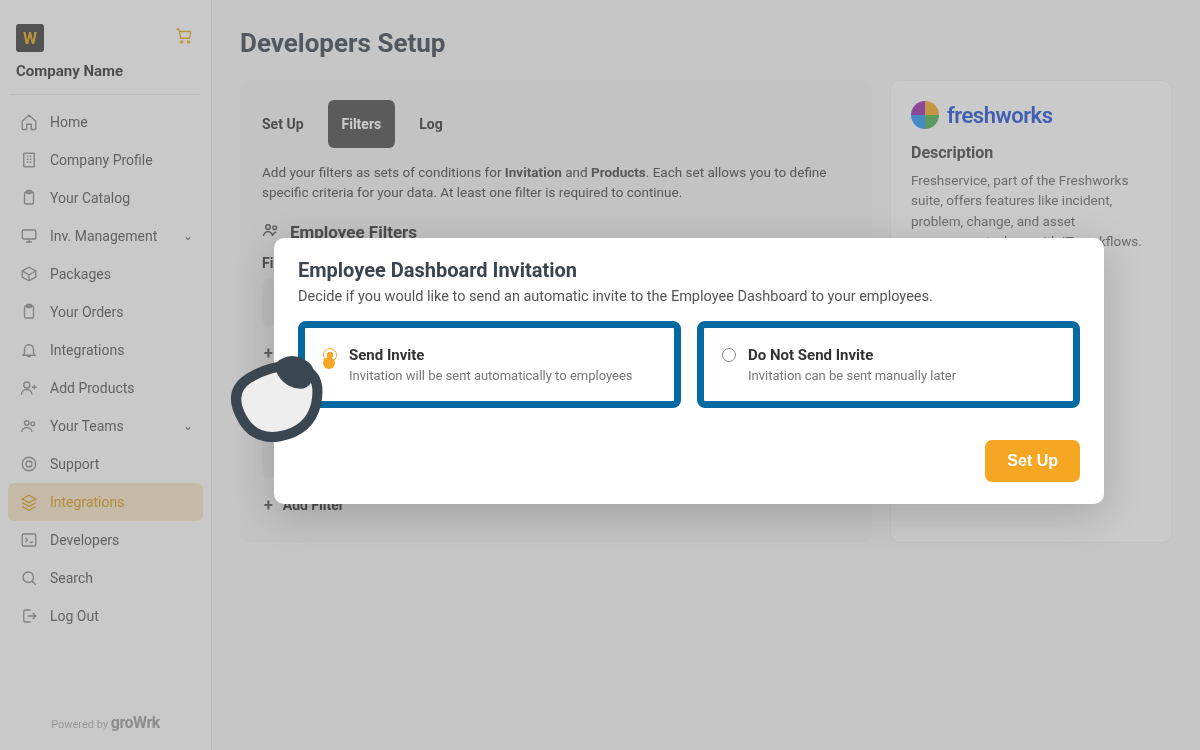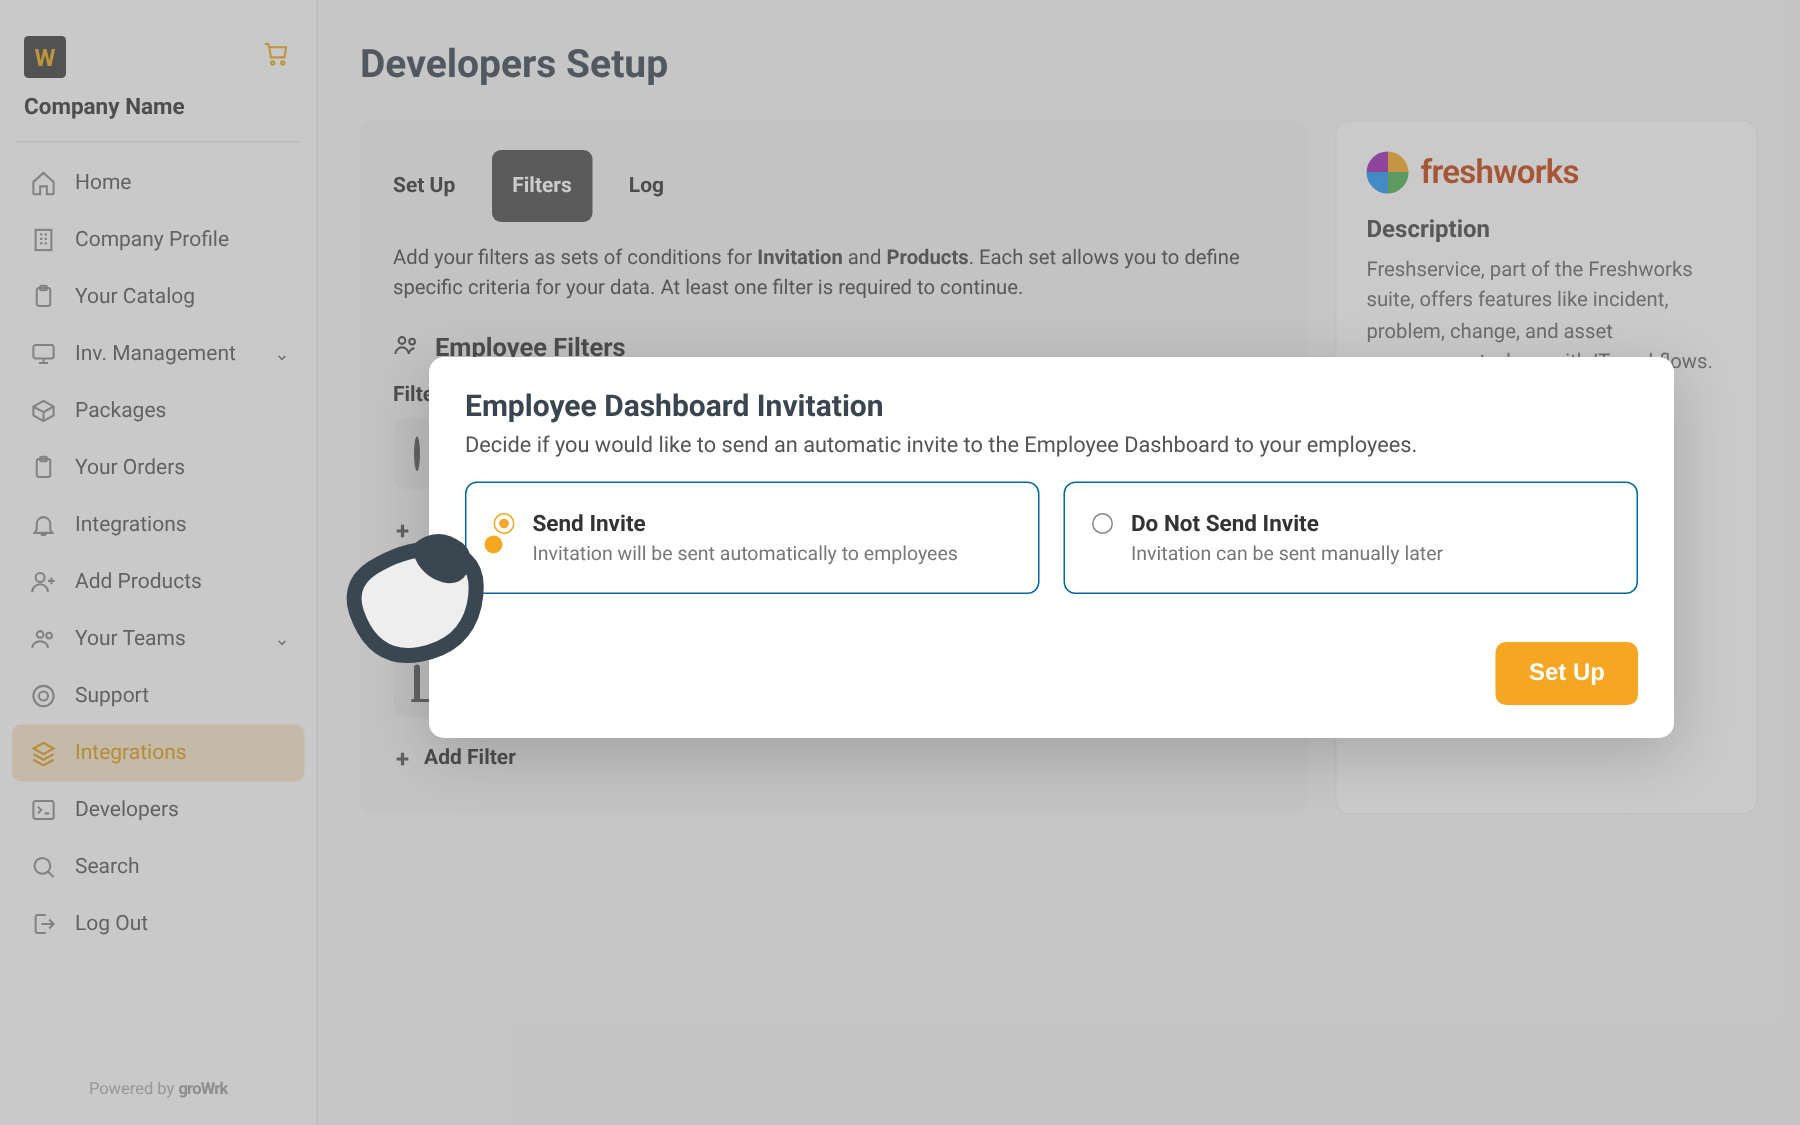--- a/index.html
+++ b/index.html
@@ -11,21 +11,21 @@
   .cart-icon { color: #e6a817; font-size: 18px; }
   .company-name { padding: 0 16px 14px 16px; font-weight: 700; font-size: 15px; color: #333; }
   .divider { height: 1px; background: #e5e5e5; margin: 0 10px 8px 10px; }
   .nav-list { list-style: none; padding: 0 8px; }
   .nav-item { display: flex; align-items: center; padding: 10px 10px; color: #555; font-size: 14px; border-radius: 6px; cursor: pointer; }
   .nav-item.active { background: #f3e3c3; color: #d99612; }
   .nav-icon { width: 22px; height: 18px; margin-right: 10px; display: inline-flex; align-items: center; justify-content: center; color: #888; }
   .nav-item.active .nav-icon { color: #d99612; }
   .chevron { margin-left: auto; color: #666; font-size: 12px; }
   .powered { position: absolute; bottom: 18px; left: 0; right: 0; text-align: center; color: #aaa; font-size: 11px; }
-  .powered b { color: #999; font-size: 11px; font-weight: 700; letter-spacing: -0.5px; }
+  .powered b { color: #999; font-size: 16px; font-weight: 700; letter-spacing: -0.5px; }
   
   .main { margin-left: 212px; padding: 28px 28px; }
   .page-title { font-size: 26px; font-weight: 700; color: #3a4550; margin-bottom: 22px; }
   
   .content-row { display: flex; gap: 18px; }
   .panel { background: #f0f0f0; border-radius: 10px; padding: 20px 22px; flex: 1; }
   .side-panel { background: #fcfcfc; border: 1px solid #eee; border-radius: 10px; padding: 20px; width: 282px; }
   
   .tabs { display: flex; gap: 24px; align-items: center; margin-bottom: 14px; }
   .tab { font-size: 14px; font-weight: 700; color: #333; cursor: pointer; }
@@ -41,31 +41,31 @@
   .filter-box { background: #e9e9e9; border-radius: 8px; padding: 14px; display: flex; align-items: center; gap: 10px; margin-bottom: 10px; }
   .globe { width: 22px; height: 22px; border: 2px solid #555; border-radius: 50%; position: relative; }
   .globe::before { content: ""; position: absolute; top: -2px; left: 8px; width: 6px; height: 22px; border: 2px solid #555; border-radius: 50%; box-sizing: border-box; }
   .laptop { width: 24px; height: 16px; border: 2px solid #555; border-radius: 3px 3px 0 0; position: relative; }
   .laptop::after { content: ""; position: absolute; bottom: -4px; left: -4px; width: 32px; height: 2px; background: #555; border-radius: 2px; }
   .add-filter { display: flex; align-items: center; gap: 10px; font-size: 14px; font-weight: 700; color: #333; padding: 8px 2px; cursor: pointer; }
   .plus { font-size: 16px; color: #555; }
   
   .brand-row { display: flex; align-items: center; gap: 8px; margin-bottom: 14px; }
   .brand-logo { width: 28px; height: 28px; border-radius: 50%; background: conic-gradient(#f5a623 0 90deg, #4caf50 90deg 180deg, #2196f3 180deg 270deg, #9c27b0 270deg 360deg); }
-  .brand-name { font-size: 22px; font-weight: 600; color: #c2410c; letter-spacing: -0.5px; }
+  .brand-name { font-size: 22px; font-weight: 600; color: #1d4ed8; letter-spacing: -0.5px; }
   .desc-title { font-size: 16px; font-weight: 700; color: #444; margin-bottom: 8px; }
   .desc-text { font-size: 13.5px; color: #666; line-height: 1.5; }
   
   
   .overlay { position: absolute; inset: 0; background: rgba(120,120,120,0.38); z-index: 10; }
-  .modal { position: absolute; top: 238px; left: 286px; width: 830px; background: #fff; border-radius: 10px; padding: 20px 24px 22px 24px; z-index: 20; box-shadow: 0 10px 40px rgba(0,0,0,0.18); }
+  .modal { position: absolute; top: 238px; left: 274px; width: 830px; background: #fff; border-radius: 10px; padding: 20px 24px 22px 24px; z-index: 20; box-shadow: 0 10px 40px rgba(0,0,0,0.18); }
   .modal-title { font-size: 20px; font-weight: 700; color: #3a4550; margin-bottom: 6px; }
   .modal-sub { font-size: 14.5px; color: #555; margin-bottom: 16px; }
   .options { display: flex; gap: 16px; margin-bottom: 32px; }
-  .option { flex: 1; border: 1px solid #0369a1; border-radius: 8px; padding: 18px 18px; display: flex; gap: 12px; cursor: pointer; }
+  .option { flex: 1; border: 7px solid #0369a1; border-radius: 8px; padding: 18px 18px; display: flex; gap: 12px; cursor: pointer; }
   .radio { width: 14px; height: 14px; border: 1.5px solid #888; border-radius: 50%; flex-shrink: 0; margin-top: 2px; }
   .radio.selected { border-color: #f5a623; background: radial-gradient(circle, #f5a623 0 35%, #fff 40% 100%); }
   .opt-title { font-size: 15px; font-weight: 700; color: #333; margin-bottom: 4px; }
   .opt-desc { font-size: 13px; color: #777; }
   .modal-actions { display: flex; justify-content: flex-end; }
   .primary-btn { background: #f5a623; color: #fff; border: none; padding: 12px 22px; border-radius: 7px; font-size: 16px; font-weight: 700; cursor: pointer; }
   
   
   .hand-cursor { position: absolute; top: 345px; left: 217px; width: 120px; height: 108px; z-index: 30; }
   

